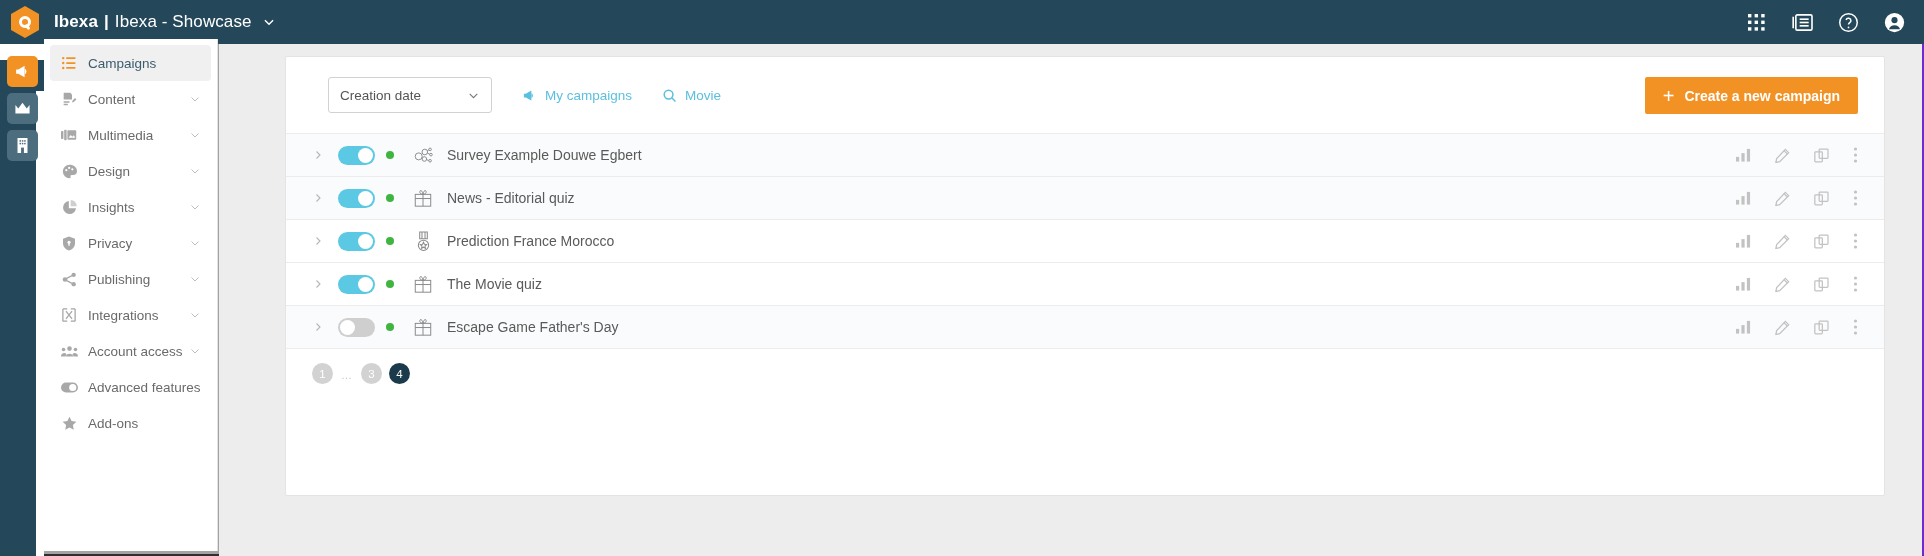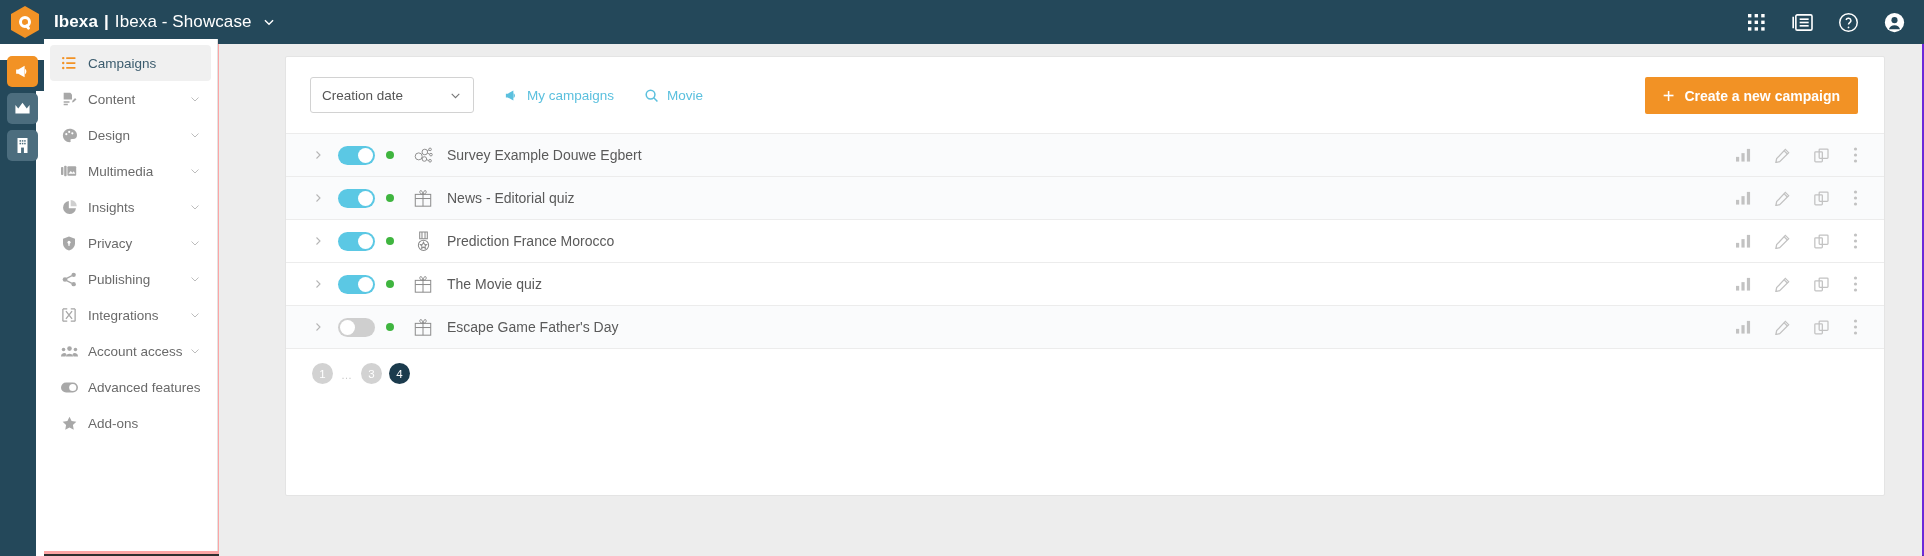--- a/index.html
+++ b/index.html
@@ -6,21 +6,21 @@
   html, body {
     width: 1924px; height: 556px;
     background: #ffffff;
     font-family: "Liberation Sans", sans-serif;
     overflow: hidden;
   }
 
   .app {
     position: relative;
     width: 1924px; height: 556px;
-    background: #fca5a5;
+    background: #a3a3a3;
     border-right: 8px solid #6d28d9;
     border-bottom: 2px solid #2f2f2f;
   }
 
   
   .topbar {
     position: absolute; top: 0; left: 0;
     width: 1924px; height: 44px;
     background: #24485a;
     display: flex; align-items: center;
@@ -134,21 +134,21 @@
     width: 1600px; height: 440px;
     background: #ffffff;
     border: 1px solid #e4e4e4;
     border-radius: 2px;
   }
 
   
   .toolbar {
     position: relative; height: 76px;
     display: flex; align-items: center;
-    padding: 0 24px;
+    padding: 0 42px;
   }
   .select-box {
     width: 164px; height: 36px;
     border: 1px solid #d2d2d2; border-radius: 3px;
     background: #ffffff;
     display: flex; align-items: center; justify-content: space-between;
     padding: 0 11px;
     font-size: 13.5px; color: #555555;
     cursor: pointer;
   }
@@ -378,45 +378,45 @@
       <span class="menu-label">Content</span>
       <span class="menu-caret">
         <svg width="12" height="12" viewBox="0 0 24 24" fill="none" stroke="currentColor" stroke-width="2">
             <path d="M5 9l7 7 7-7"></path>
           </svg>
       </span>
     </div>
 
     <div class="menu-item">
       <span class="menu-ico">
+        <svg width="16" height="14" viewBox="0 0 20 16" fill="currentColor">
+          <rect x="0" y="3" width="3" height="10" rx="1"></rect>
+          <rect x="4" y="1.5" width="3" height="13" rx="1"></rect>
+          <rect x="8" y="2" width="11" height="12" rx="1.2"></rect>
+          <path d="M9.4 11.4l2.8-3.4 2 2.3 1.7-1.9 2 3z" fill="#ffffff"></path>
+        </svg>
+      </span>
+      <span class="menu-label">Multimedia</span>
+      <span class="menu-caret">
+        <svg width="12" height="12" viewBox="0 0 24 24" fill="none" stroke="currentColor" stroke-width="2">
+            <path d="M5 9l7 7 7-7"></path>
+          </svg>
+      </span>
+    </div>
+
+    <div class="menu-item">
+      <span class="menu-ico">
         <svg width="15" height="15" viewBox="0 0 18 18" fill="currentColor">
           <path d="M9 1a8 8 0 1 0 0 16c1.3 0 1.8-.9 1.3-1.7-.6-1 .2-2.1 1.4-2.1h1.5A4.8 4.8 0 0 0 18 8.4C18 4.2 14 1 9 1z"></path>
           <circle cx="5.2" cy="7.4" r="1.3" fill="#ffffff"></circle>
           <circle cx="8.6" cy="4.7" r="1.3" fill="#ffffff"></circle>
           <circle cx="12.4" cy="6.4" r="1.3" fill="#ffffff"></circle>
         </svg>
       </span>
       <span class="menu-label">Design</span>
-      <span class="menu-caret">
-        <svg width="12" height="12" viewBox="0 0 24 24" fill="none" stroke="currentColor" stroke-width="2">
-            <path d="M5 9l7 7 7-7"></path>
-          </svg>
-      </span>
-    </div>
-
-    <div class="menu-item">
-      <span class="menu-ico">
-        <svg width="16" height="14" viewBox="0 0 20 16" fill="currentColor">
-          <rect x="0" y="3" width="3" height="10" rx="1"></rect>
-          <rect x="4" y="1.5" width="3" height="13" rx="1"></rect>
-          <rect x="8" y="2" width="11" height="12" rx="1.2"></rect>
-          <path d="M9.4 11.4l2.8-3.4 2 2.3 1.7-1.9 2 3z" fill="#ffffff"></path>
-        </svg>
-      </span>
-      <span class="menu-label">Multimedia</span>
       <span class="menu-caret">
         <svg width="12" height="12" viewBox="0 0 24 24" fill="none" stroke="currentColor" stroke-width="2">
             <path d="M5 9l7 7 7-7"></path>
           </svg>
       </span>
     </div>
 
     <div class="menu-item">
       <span class="menu-ico">
         <svg width="15" height="15" viewBox="0 0 18 18" fill="currentColor">

